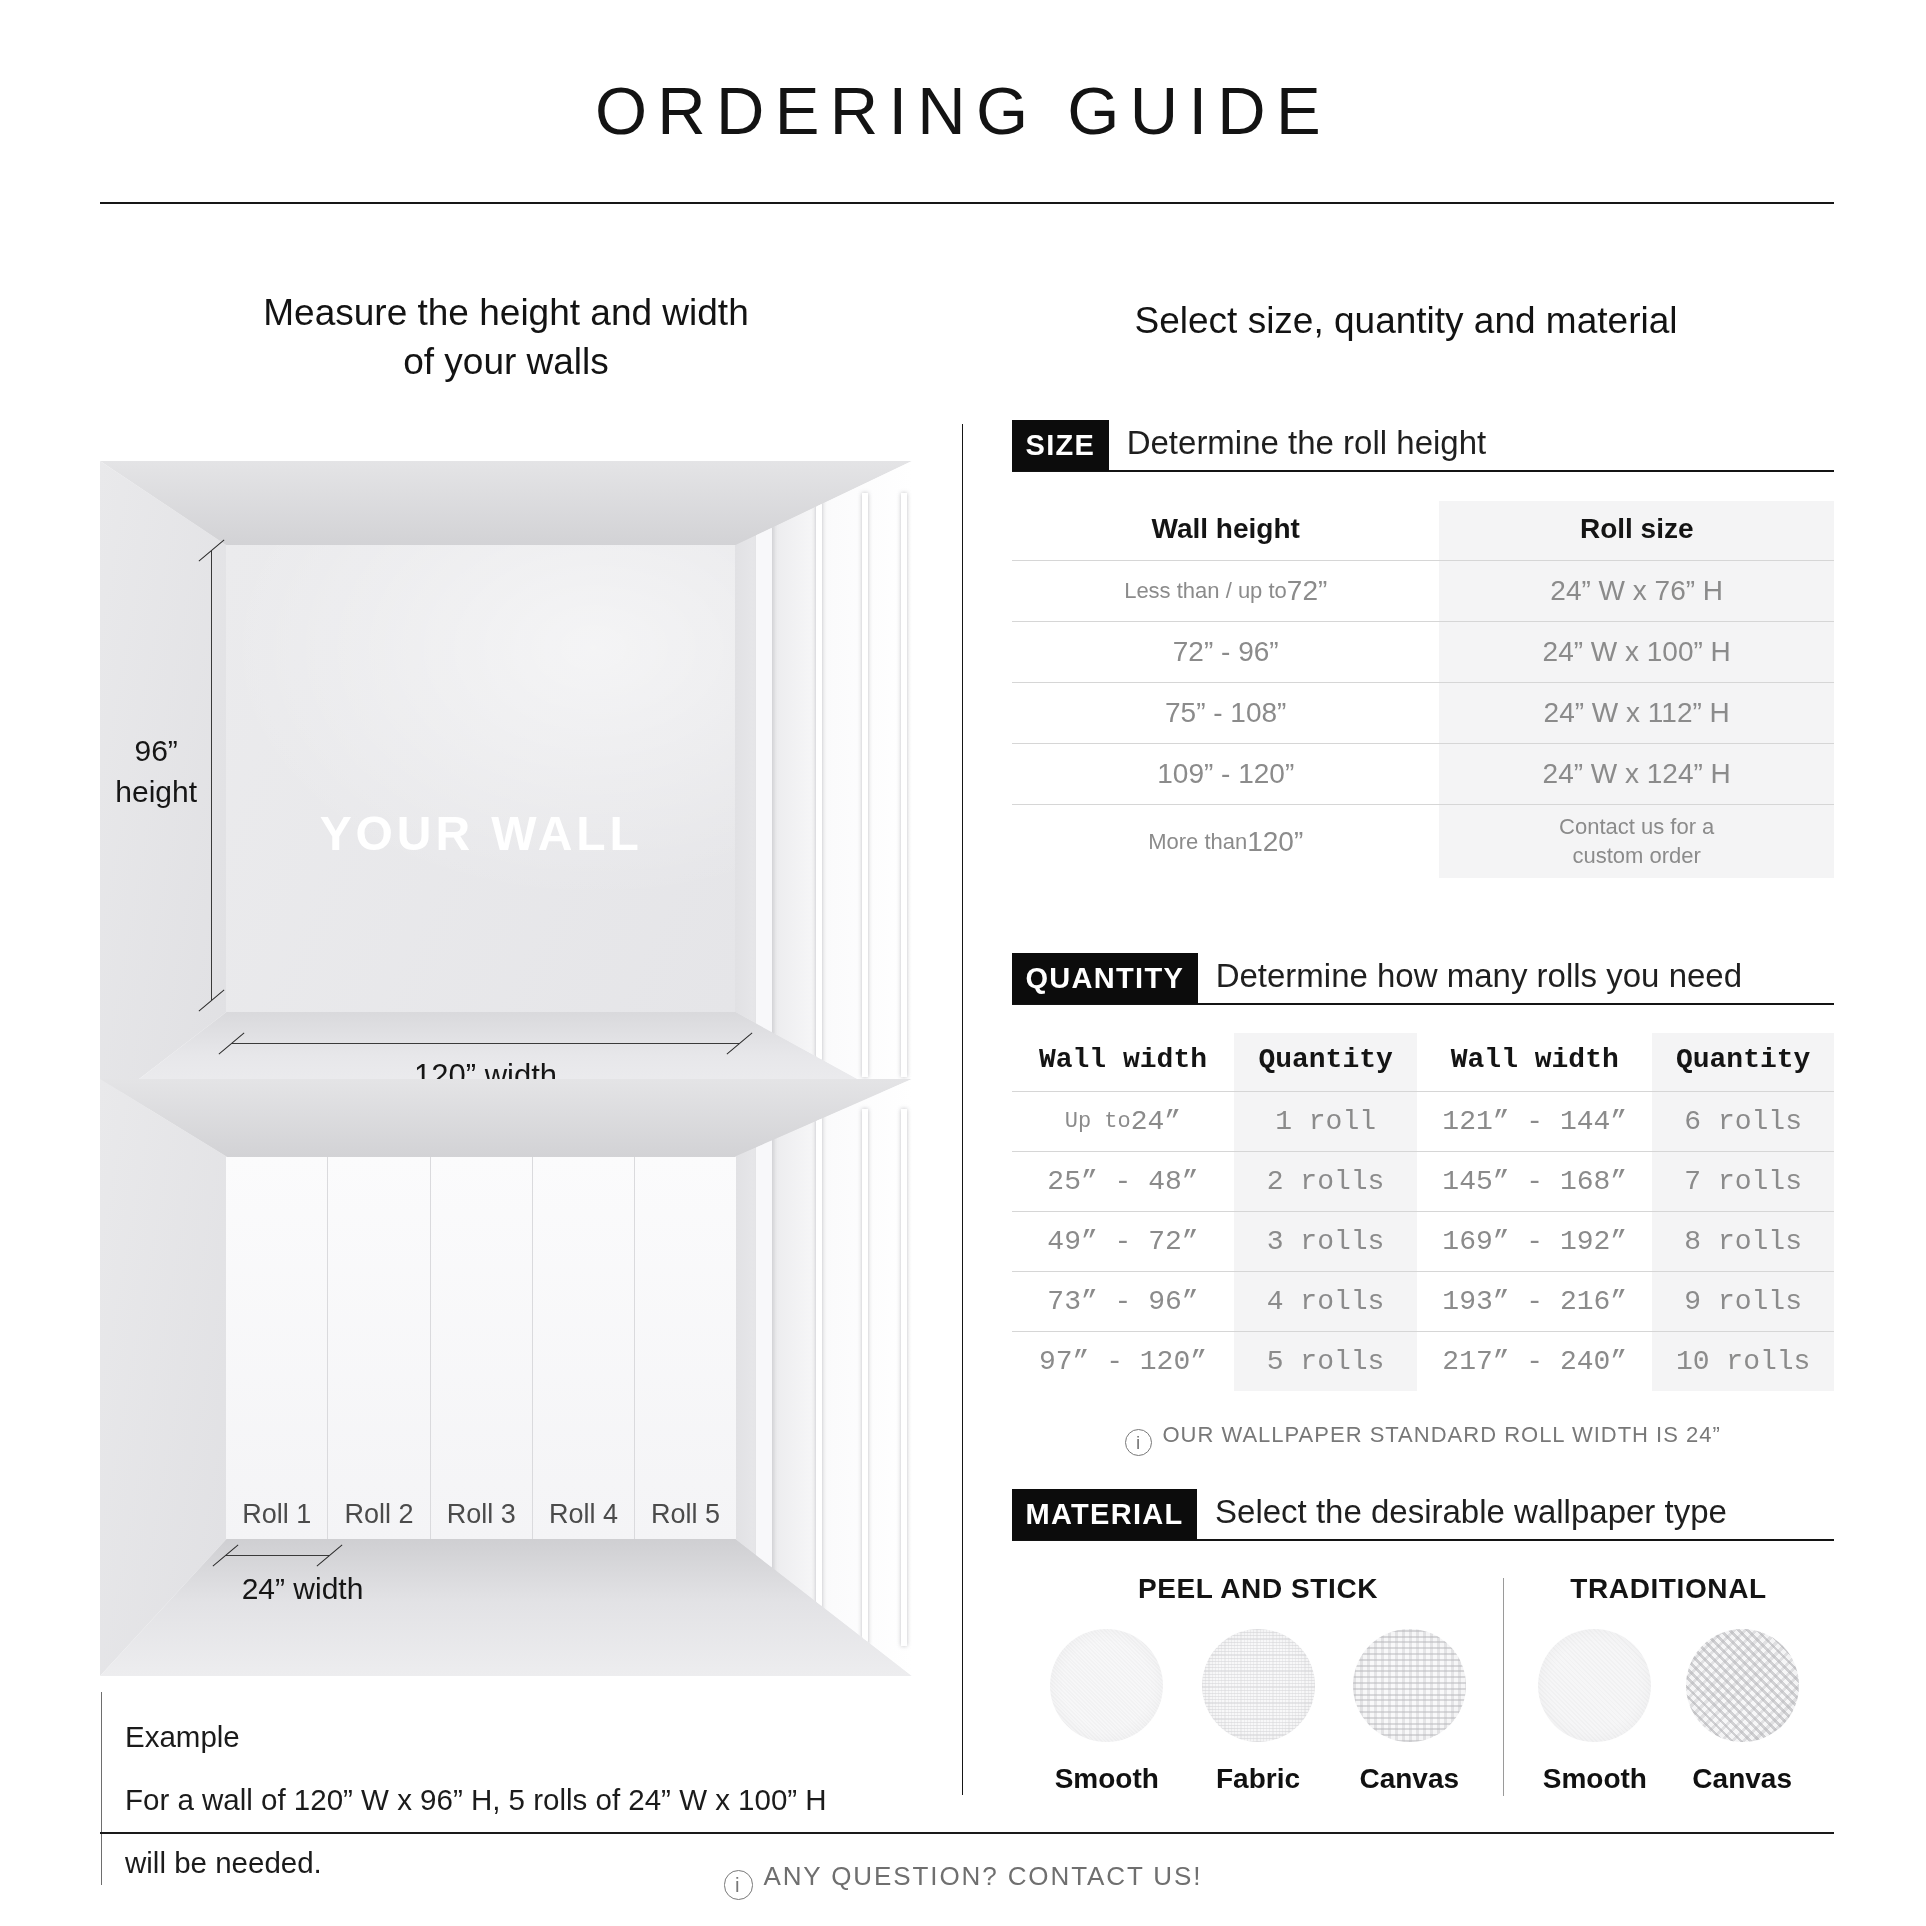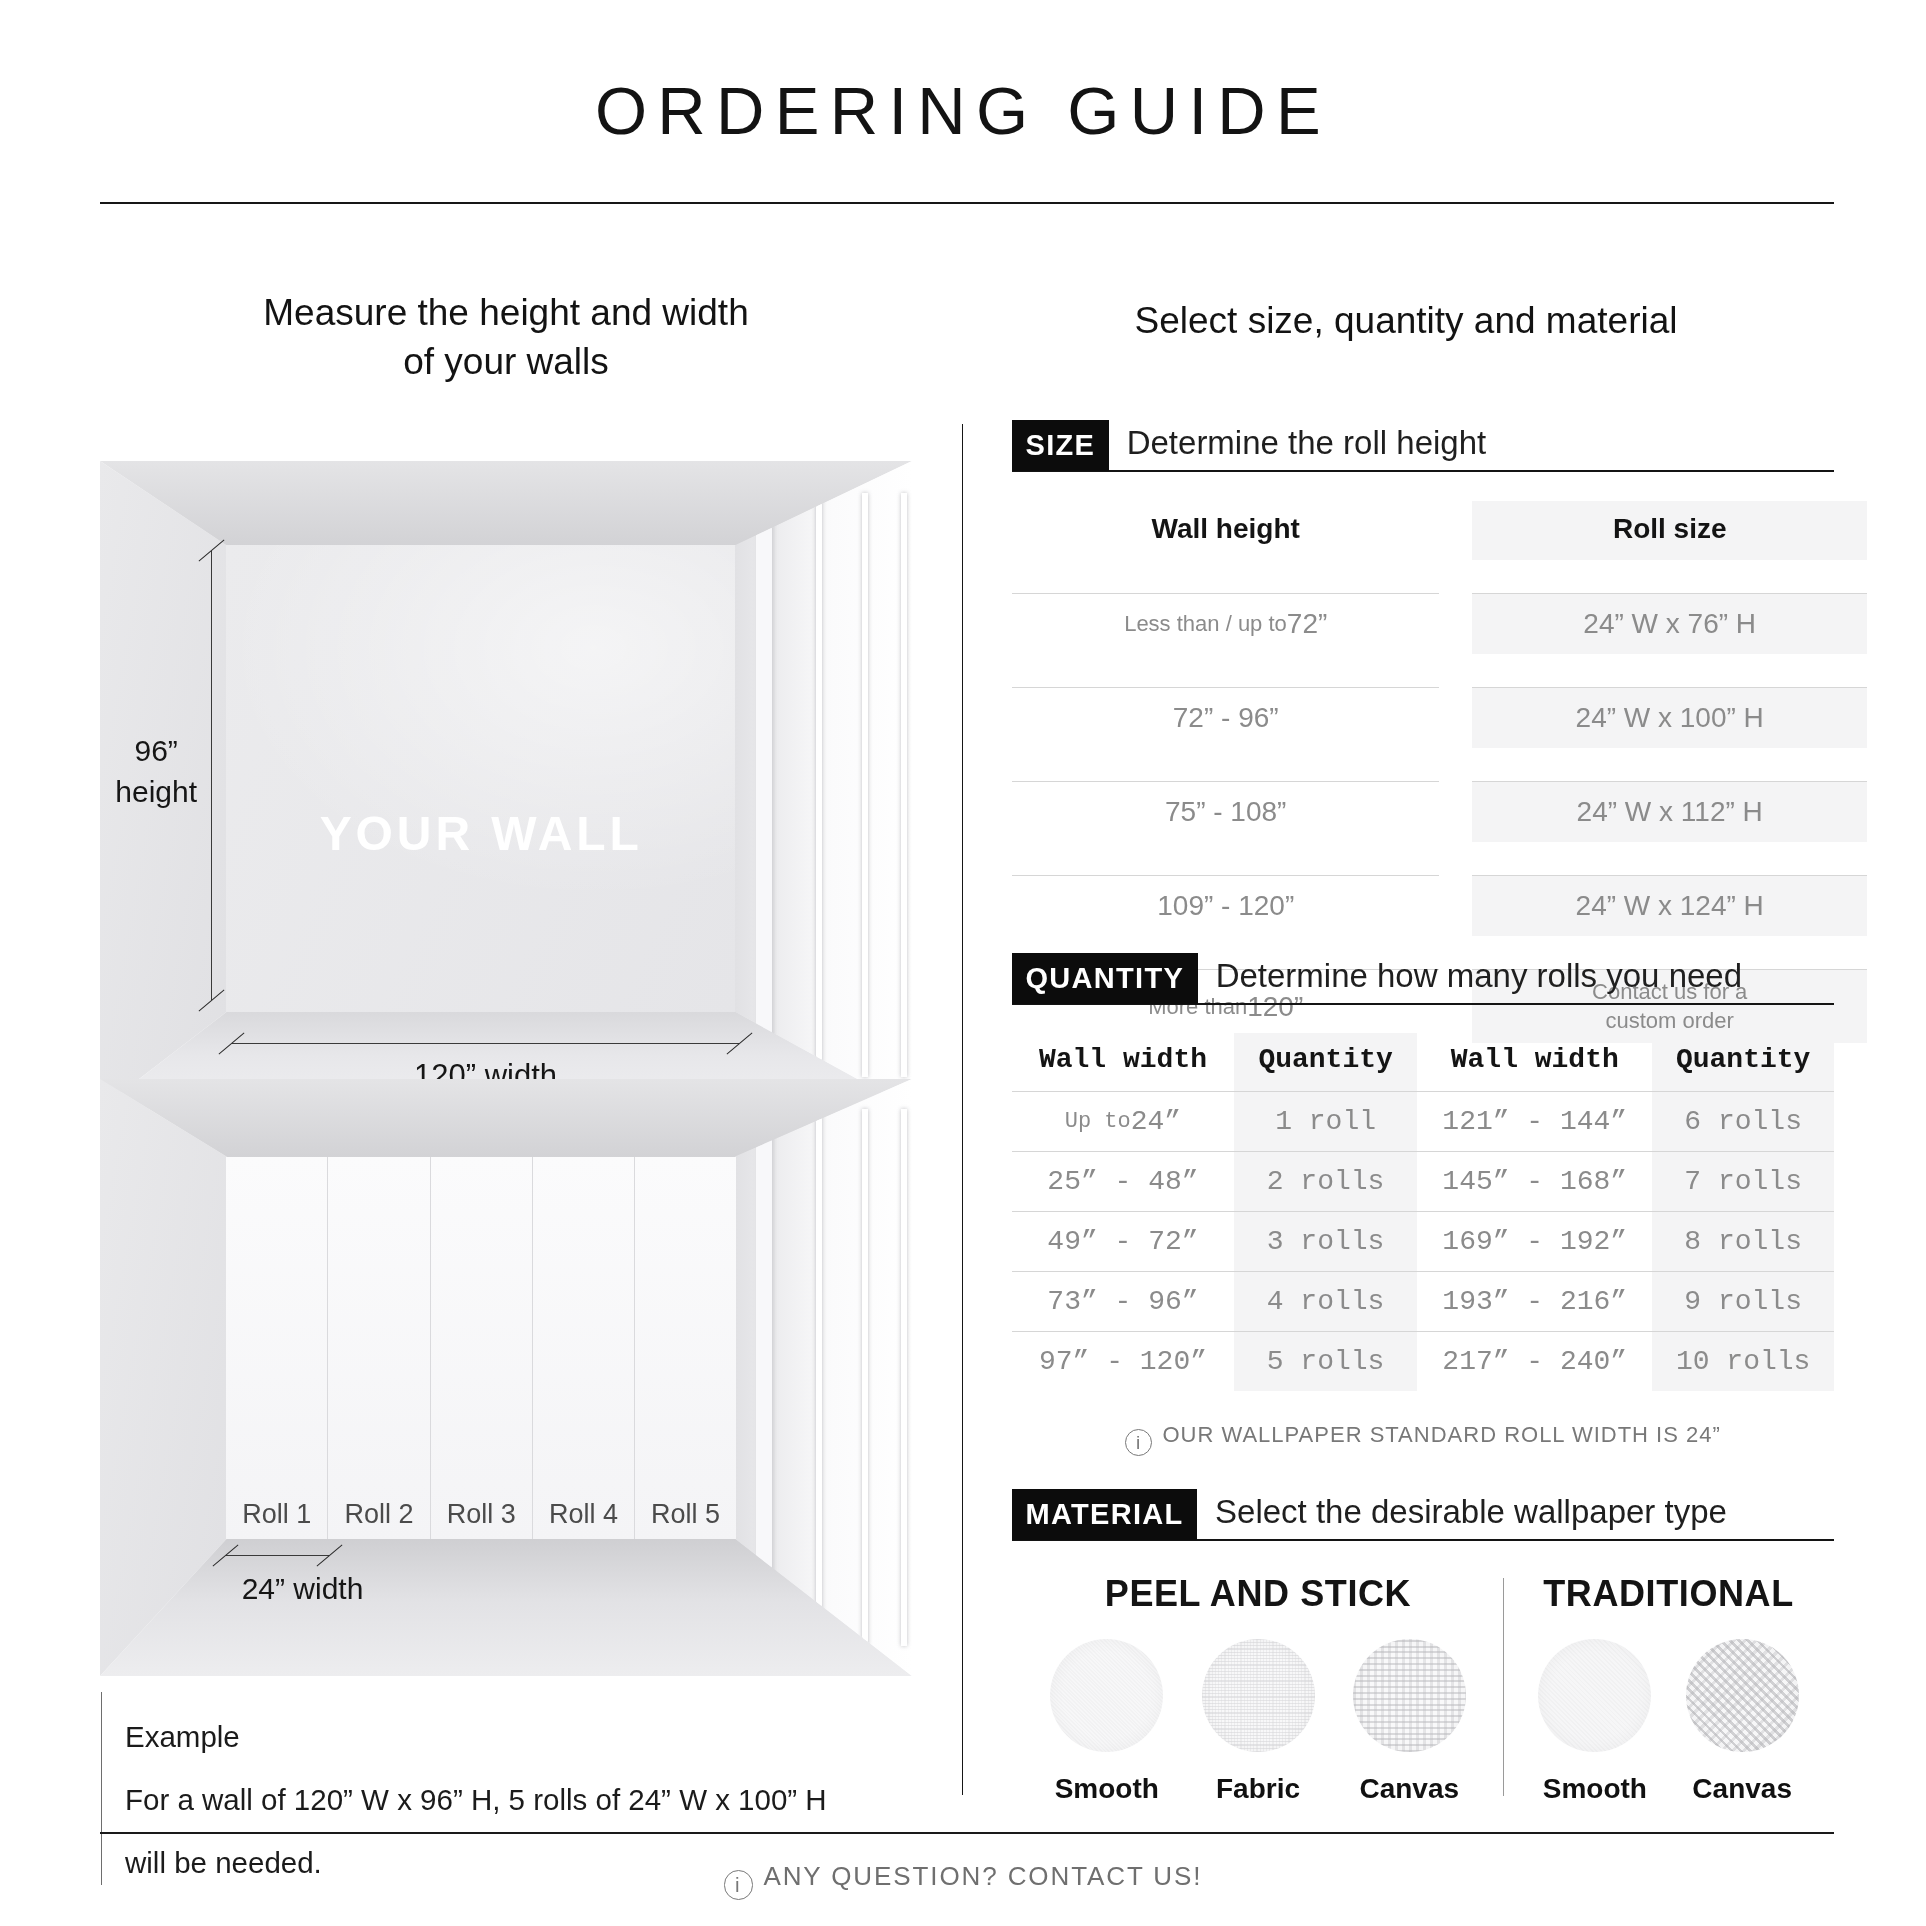--- a/index.html
+++ b/index.html
@@ -84,21 +84,21 @@
   .example div{margin-bottom:4.5px;margin-top:28px;}
 
   
   .section{position:absolute;left:1012px;width:822px;}
   .sec-size{top:419px;} .sec-qty{top:952px;} .sec-mat{top:1488px;}
   .sec-head{display:flex;align-items:center;border-bottom:2.6px solid #141414;}
   .badge{background:#0c0c0c;color:#ffffff;font-weight:bold;font-size:29px;
          letter-spacing:1.3px;padding:8.3px 13.5px 9.6px;position:relative;top:1.3px;}
   .sec-title{font-size:33px;color:#1f1f1f;padding-left:18px;padding-bottom:3.9px;}
 
-  .size-table{display:grid;grid-template-columns:52% 48%;margin-top:29.5px;gap:33px;}
+  .size-table{display:grid;grid-template-columns:52% 48%;margin-top:29.5px;}
   .qty-table{display:grid;grid-template-columns:27% 22.3% 28.6% 22.1%;margin-top:28px;font-family:Liberation Mono, monospace;}
   .cell{text-align:center;}
   .th{font-size:28px;font-weight:bold;color:#141414;padding:11.6px 0 15.4px;}
   .td{font-size:28px;color:#8b8b8b;padding:14px 0;border-top:1.3px solid #d6d6d6;
       display:flex;align-items:center;justify-content:center;min-height:28px;}
   .gray{background:#f4f4f5;}
   .prefix{font-size:22px;}
   .small-cell{font-size:22px;line-height:1.3;padding:7.7px 0;}
   .pre{white-space:pre-line;}
 
@@ -107,21 +107,21 @@
   .info-circle{display:inline-flex;align-items:center;justify-content:center;
                width:27px;height:27px;border:1.9px solid #787878;border-radius:50%;
                font-size:19px;color:#787878;margin-right:10.3px;vertical-align:-7px;
                box-sizing:border-box;}
 
   
   .material-wrap{position:relative;display:flex;margin-top:32px;}
   .mat-group{position:relative;}
   .g-peel{width:492px;} .g-trad{width:329px;}
   .mat-divider{position:absolute;left:491px;top:5.1px;height:218px;border-left:1.3px solid #9a9a9a;}
-  .group-title{text-align:center;font-weight:bold;font-size:36px;color:#141414;letter-spacing:0.6px;}
+  .group-title{text-align:center;font-weight:bold;font-size:28px;color:#141414;letter-spacing:0.6px;}
   .swatches{display:flex;justify-content:space-evenly;margin-top:24.4px;}
   .swatch-item{display:flex;flex-direction:column;align-items:center;}
   .swatch{width:113px;height:113px;border-radius:50%;box-shadow:inset 0 0 16.7px rgba(0,0,0,.04);}
   .swatch-label{text-align:center;font-weight:bold;font-size:28px;color:#111111;margin-top:20.5px;}
   .sw-smooth{background:repeating-linear-gradient(45deg,#f2f2f3 0 1.3px,#f7f7f8 1.3px 2.6px),#f3f3f4;}
   .sw-fabric{background:repeating-linear-gradient(0deg,rgba(216,216,219,.6) 0 1.3px,rgba(255,255,255,0) 1.3px 3.2px),
              repeating-linear-gradient(90deg,#ededee 0 1.3px,#f8f8f9 1.3px 3.2px),#f4f4f5;}
   .sw-canvas{background:repeating-linear-gradient(0deg,rgba(185,185,189,.5) 0 1.9px,rgba(255,255,255,0) 1.9px 5.8px),
              repeating-linear-gradient(90deg,#e5e5e7 0 3.2px,#f9f9fa 3.2px 7px),#f2f2f3;}
   .sw-smooth2{background:repeating-linear-gradient(45deg,#f1f1f2 0 1.3px,#f6f6f7 1.3px 3.2px),#f2f2f3;}

